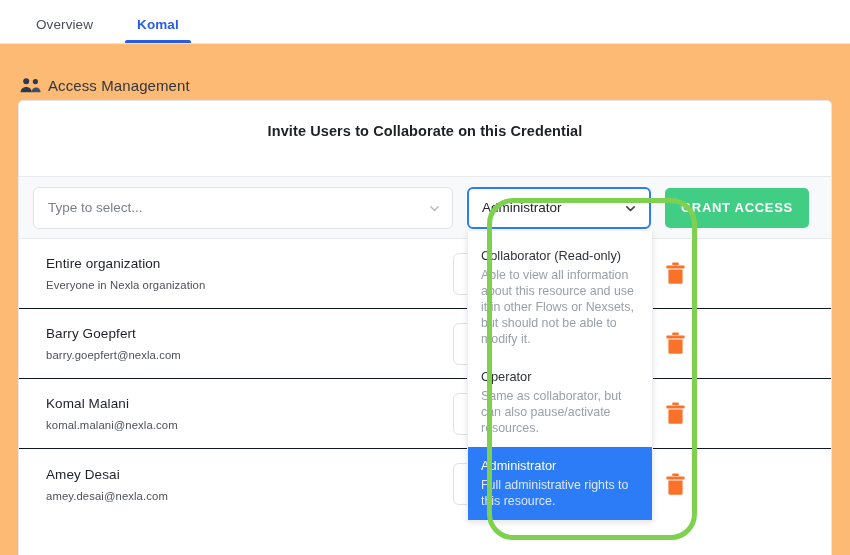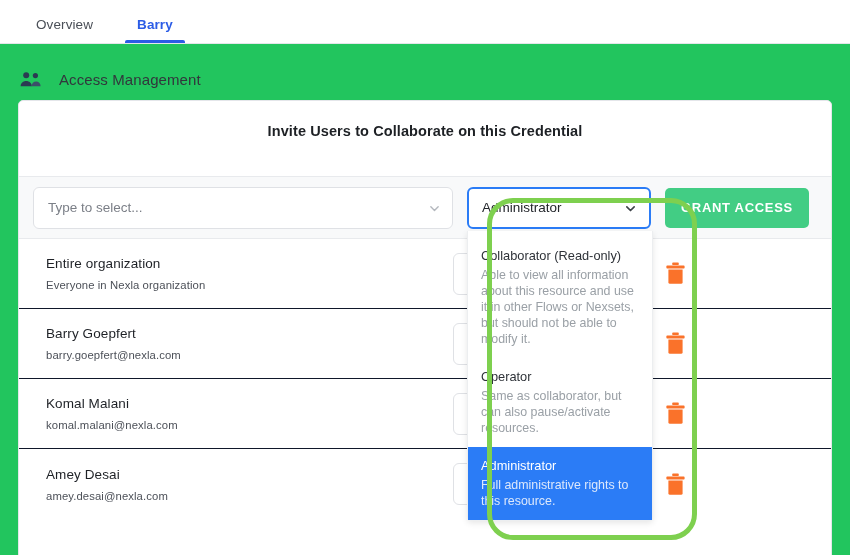--- a/index.html
+++ b/index.html
@@ -14,21 +14,21 @@
     font-family: "Liberation Sans", sans-serif;
     background: #ffffff;
     color: #202124;
     -webkit-font-smoothing: antialiased;
   }
 
   .page {
     position: relative;
     width: 850px;
     height: 555px;
-    background: #22c55e;
+    background: #fdba74;
   }
 
   
   .tabbar {
     position: relative;
     height: 44px;
     display: flex;
     align-items: flex-end;
     padding-left: 14px;
     border-bottom: 1px solid #e4e6ea;
@@ -52,22 +52,22 @@
     left: 10px; right: 10px;
     bottom: 0;
     height: 3px;
     background: #2b5ce6;
     border-radius: 2px 2px 0 0;
   }
 
   
   .section-head {
     display: flex;
-    align-items: center;
-    gap: 17px;
+    align-items: flex-end;
+    gap: 6px;
     padding: 20px 0 0 20px;
     height: 50px;
   }
   .people-icon { width: 22px; height: 17px; display:block; }
   .section-title {
     font-size: 15px;
     color: #32363c;
     letter-spacing: .1px;
   }
 
@@ -275,21 +275,21 @@
 </head>
 <body>
 
 <div class="page">
 
   <div class="tabbar">
     <div class="tab">
       <span>Overview</span>
     </div>
     <div class="tab active">
-      <span>Barry</span>
+      <span>Komal</span>
     </div>
   </div>
 
   <div class="section-head">
     <span class="people-icon">
       <svg viewBox="0 0 22 17" width="22" height="17" xmlns="http://www.w3.org/2000/svg">
         <circle cx="6.2" cy="4.2" r="3.0" fill="#2b3a52"></circle>
         <circle cx="15.4" cy="4.6" r="2.6" fill="#2b3a52"></circle>
         <path d="M0.6 15.2c0-3.2 2.5-5.3 5.6-5.3s5.6 2.1 5.6 5.3z" fill="#2b3a52"></path>
         <path d="M11.6 15.2c0-2.9 2.0-4.8 4.5-4.8s4.5 1.9 4.5 4.8z" fill="#3c4e69"></path>

